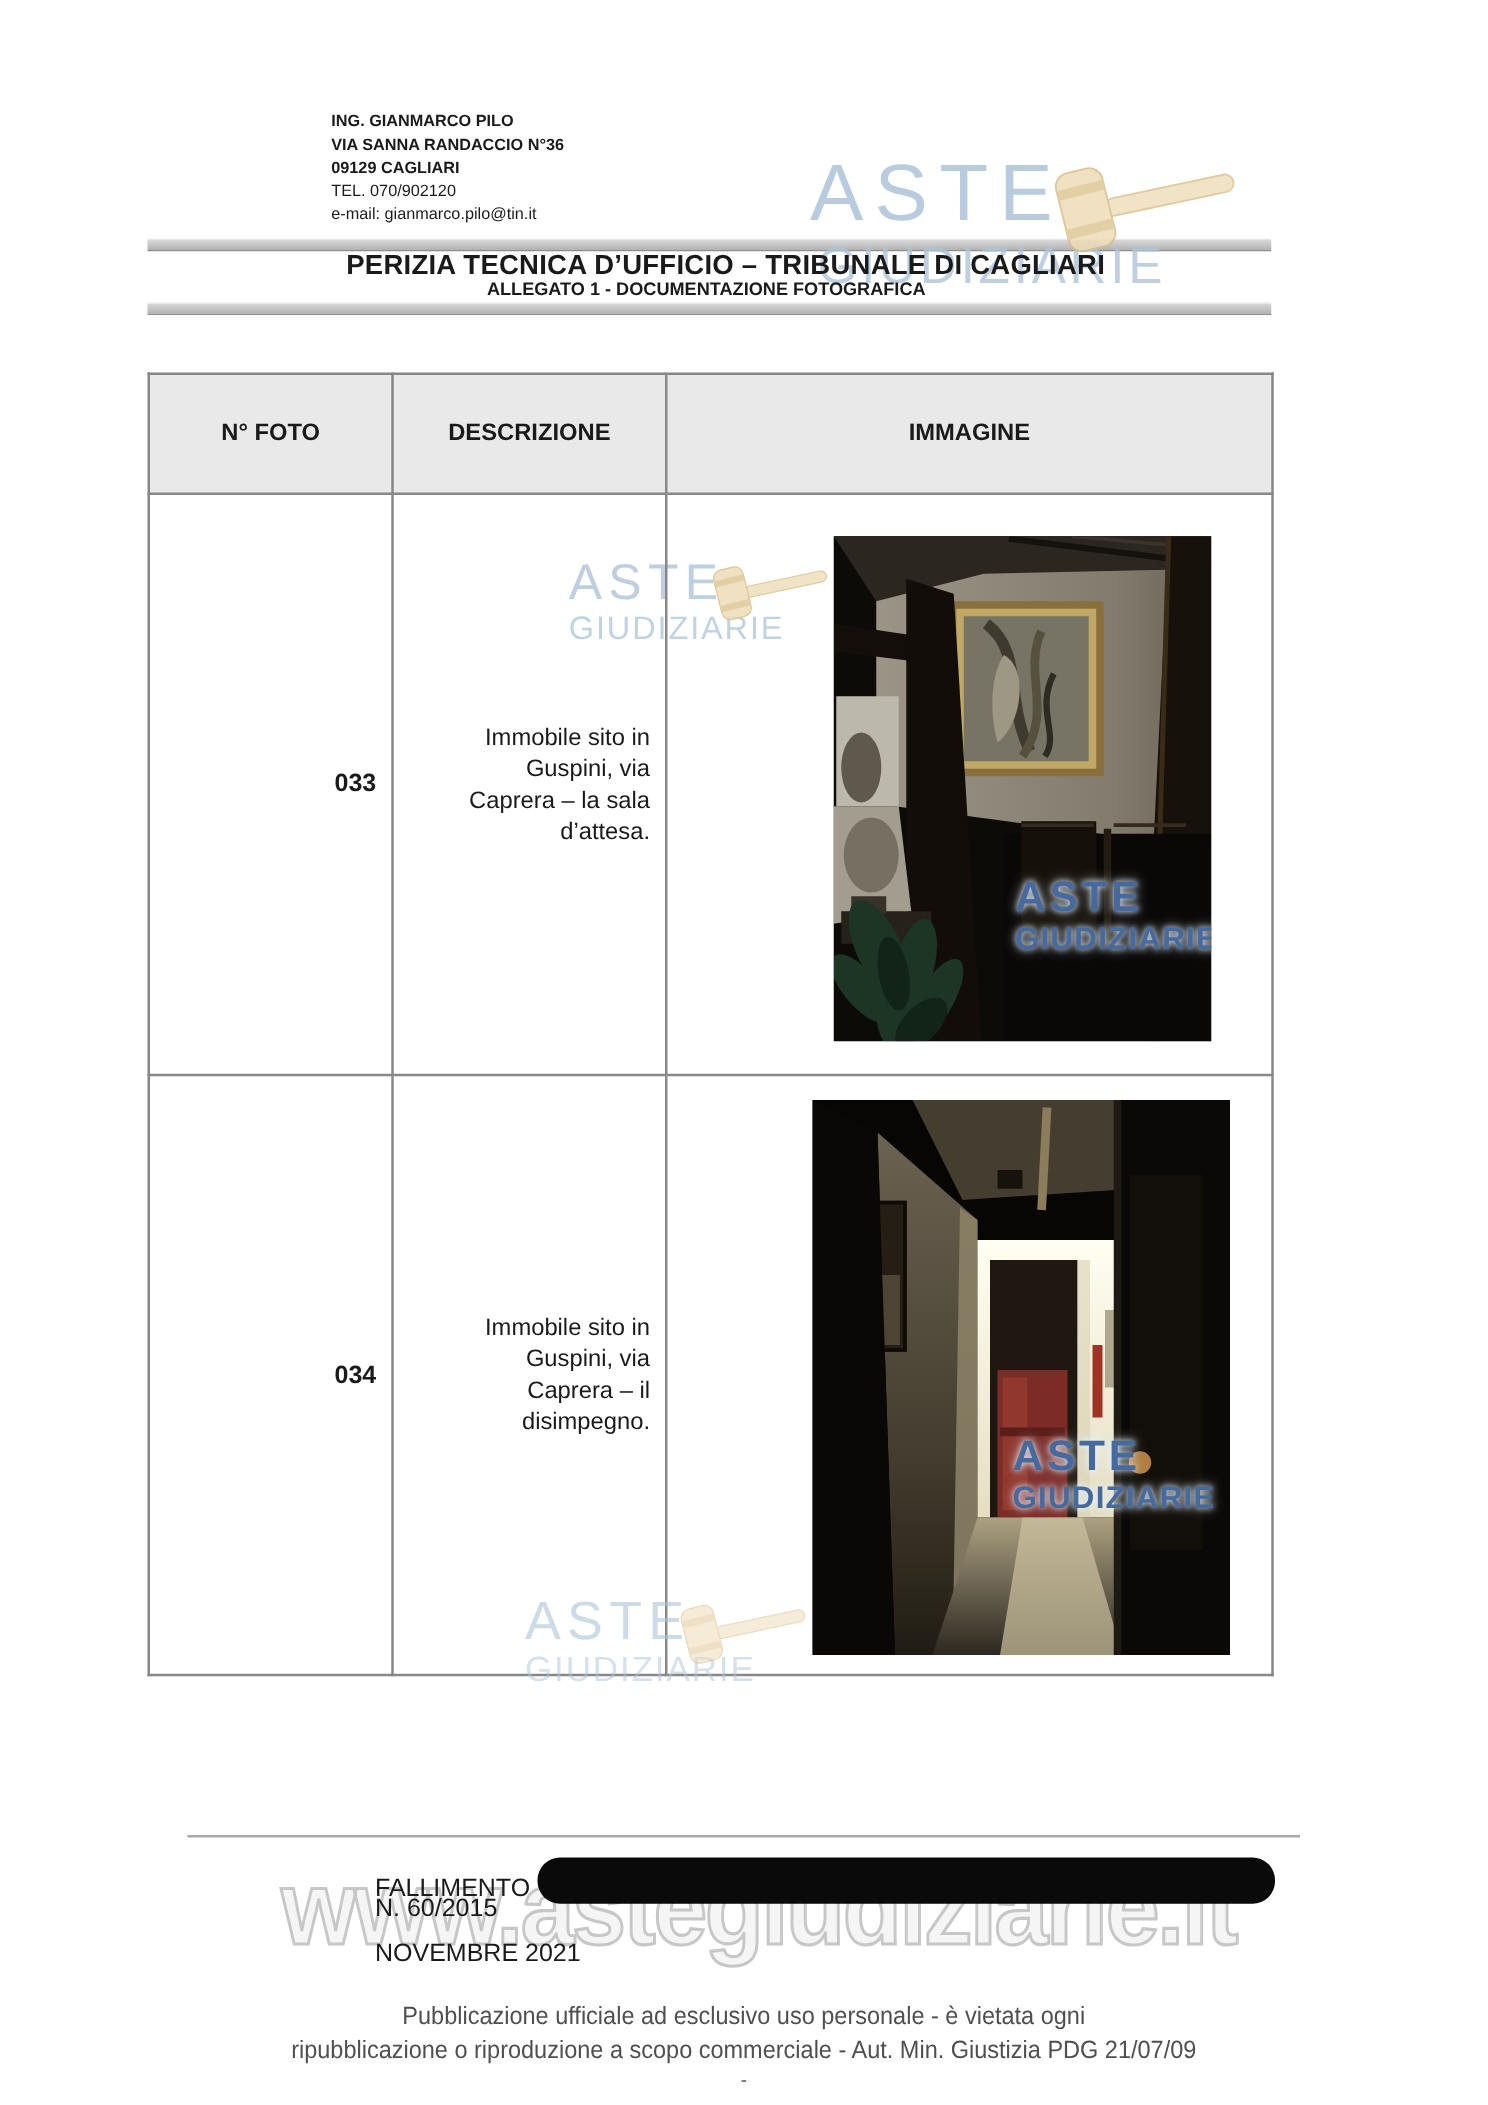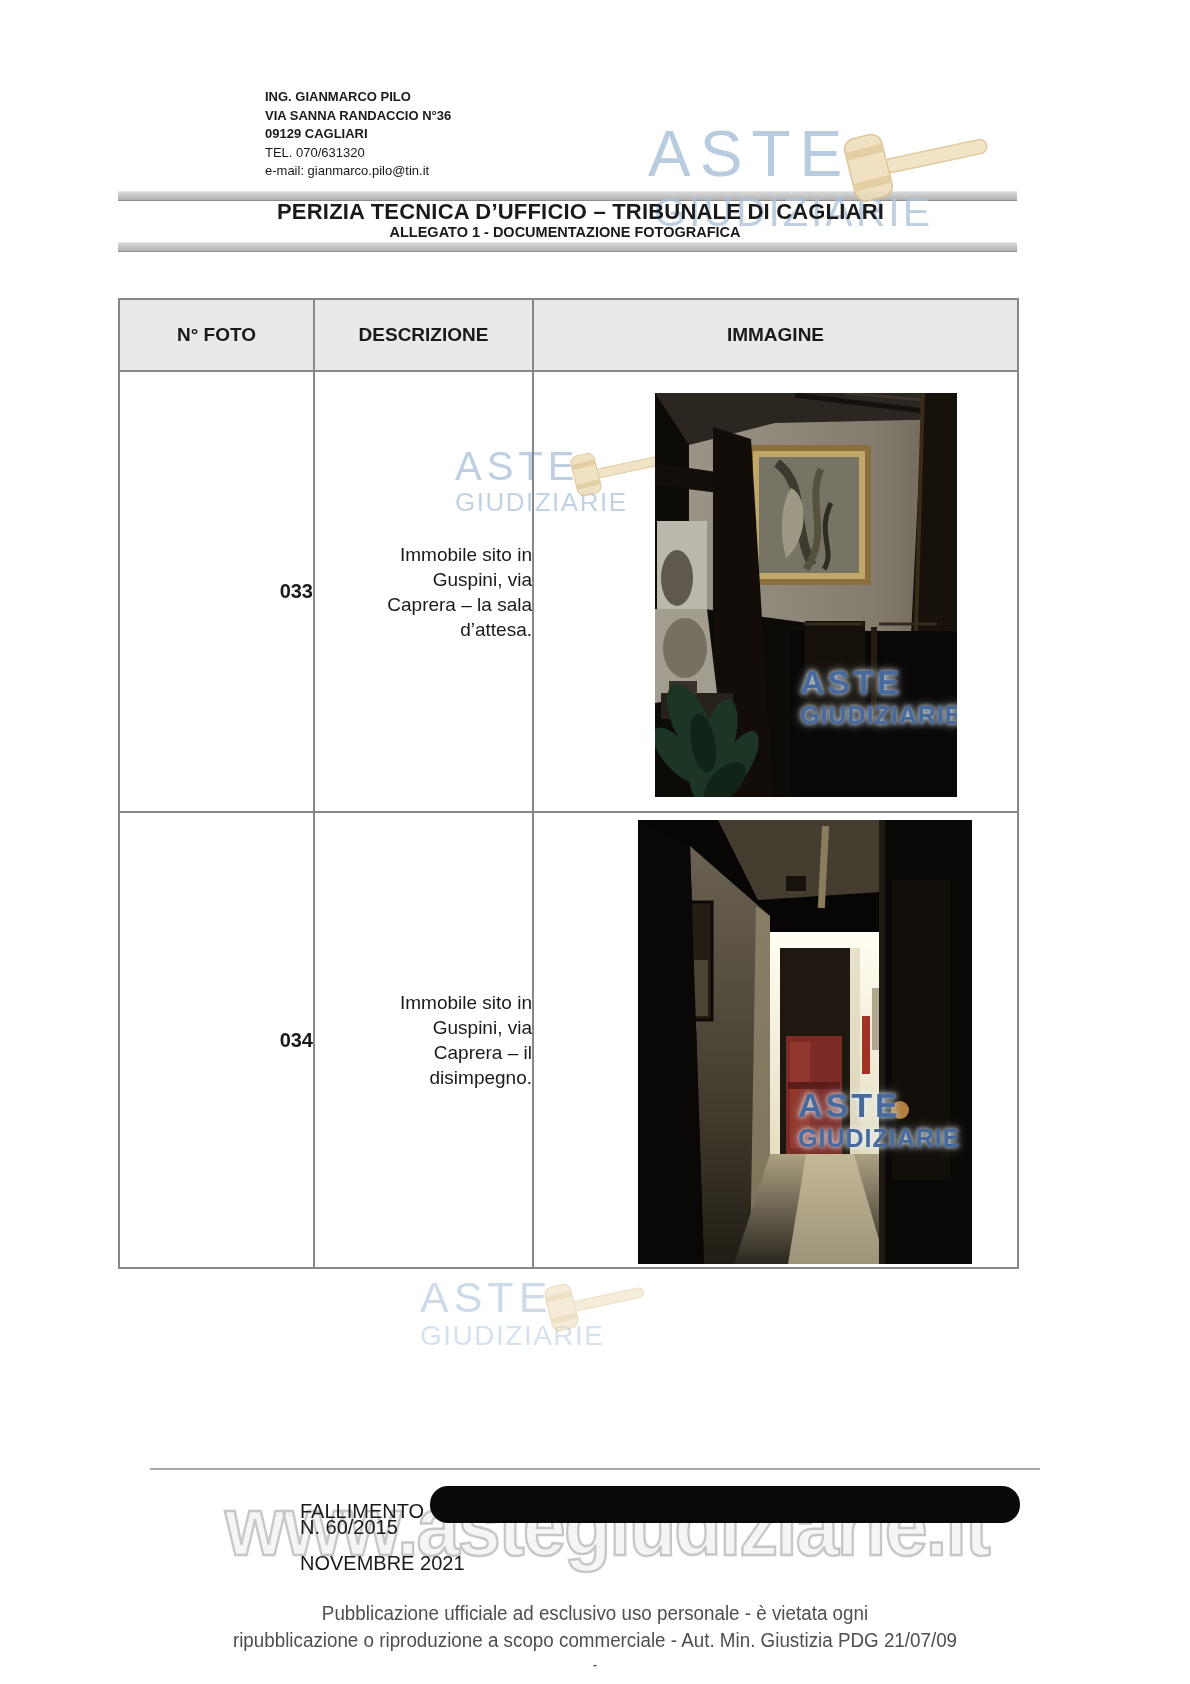--- a/index.html
+++ b/index.html
@@ -24,21 +24,21 @@
   .wm-top .aste{font-size:64px;letter-spacing:9px;opacity:.85;}
   .wm-top .giud{font-size:41px;letter-spacing:3px;opacity:.8;margin-top:6px;margin-left:6px;}
   .wm-mid .aste{font-size:40px;letter-spacing:5px;opacity:.8;}
   .wm-mid .giud{font-size:26px;letter-spacing:1.5px;opacity:.75;margin-top:3px;}
   .wm-bottom .aste{font-size:43px;letter-spacing:5px;opacity:.6;}
   .wm-bottom .giud{font-size:28px;letter-spacing:1.5px;opacity:.5;margin-top:3px;}
   .gavel{position:absolute;opacity:.85;}
 
   
   .doc-table{position:absolute;left:118px;top:298px;width:899px;border-collapse:collapse;table-layout:fixed;z-index:2;background:transparent;}
-  .doc-table th,.doc-table td{border:2px solid #878787;padding:0;}
+  .doc-table th,.doc-table td{border:2px solid #878787;padding:12px;}
   .doc-table thead th{height:70px;background:#e9e9e9;font-size:19px;font-weight:bold;text-align:center;}
   td.cell-num{text-align:right;vertical-align:middle;font-weight:bold;font-size:20px;}
   td.cell-desc{text-align:right;vertical-align:middle;font-size:19px;line-height:25px;}
   td.cell-desc span{display:block;}
   td.cell-img{vertical-align:top;}
   tr.r1 td{height:439px;}
   tr.r2 td{height:454px;}
 
   .photo{position:relative;overflow:hidden;background:#0b0908;}
   .photo-033{width:302px;height:404px;margin:21px 0 0 121px;}
@@ -64,21 +64,21 @@
     transform:scaleX(.94);transform-origin:center top;z-index:2;}
   .page-dash{left:0;top:1656px;width:1190px;text-align:center;font-size:15px;color:#555;z-index:2;}
 </style>
 </head>
 <body>
 
 <div class="abs contact">
   <div class="b">ING. GIANMARCO PILO</div>
   <div class="b">VIA SANNA RANDACCIO N°36</div>
   <div class="b">09129 CAGLIARI</div>
-  <div>TEL. 070/631320</div>
+  <div>TEL. 070/902120</div>
   <div>e-mail: gianmarco.pilo@tin.it</div>
 </div>
 
 <div class="abs bar bar1"></div>
 <div class="abs doc-title">PERIZIA TECNICA D’UFFICIO – TRIBUNALE DI CAGLIARI</div>
 <div class="abs doc-subtitle">ALLEGATO 1 - DOCUMENTAZIONE FOTOGRAFICA</div>
 <div class="abs bar bar2"></div>
 
 <div class="abs wm wm-top" style="left:648px;top:122px;">
   <div class="aste">ASTE</div>

